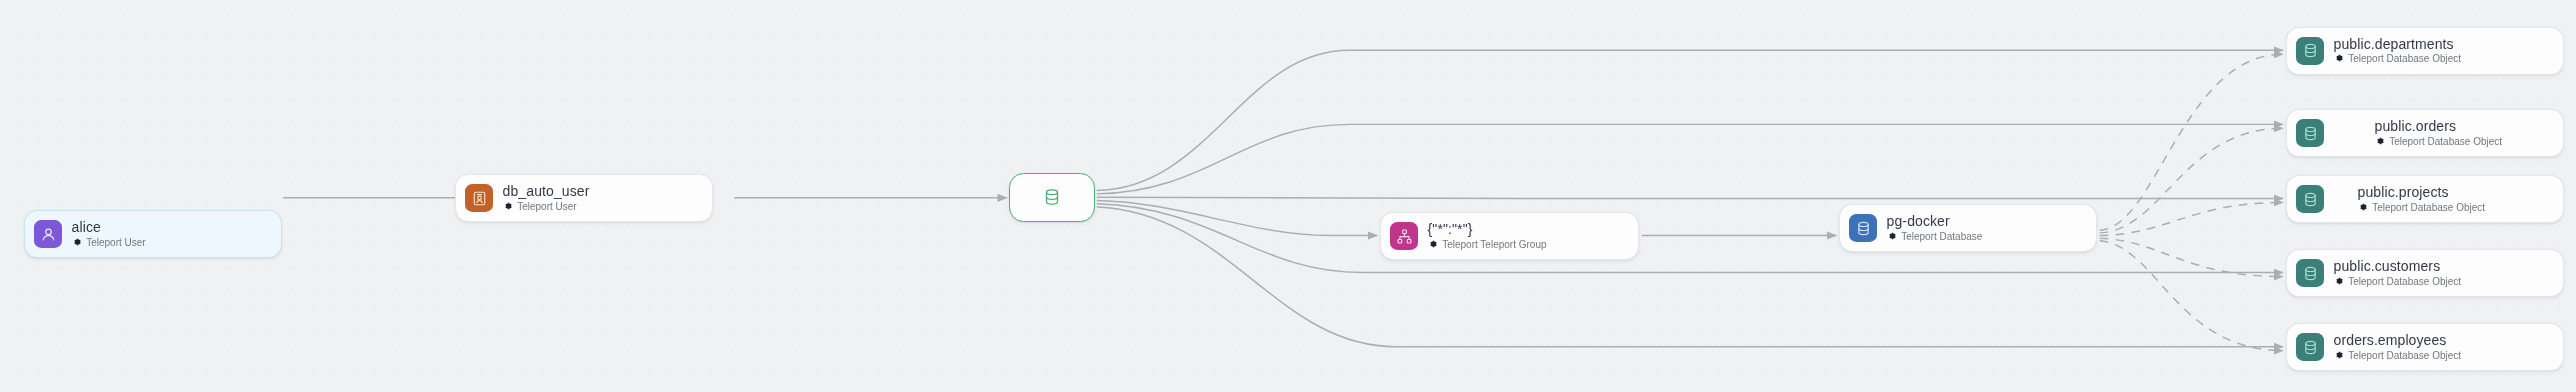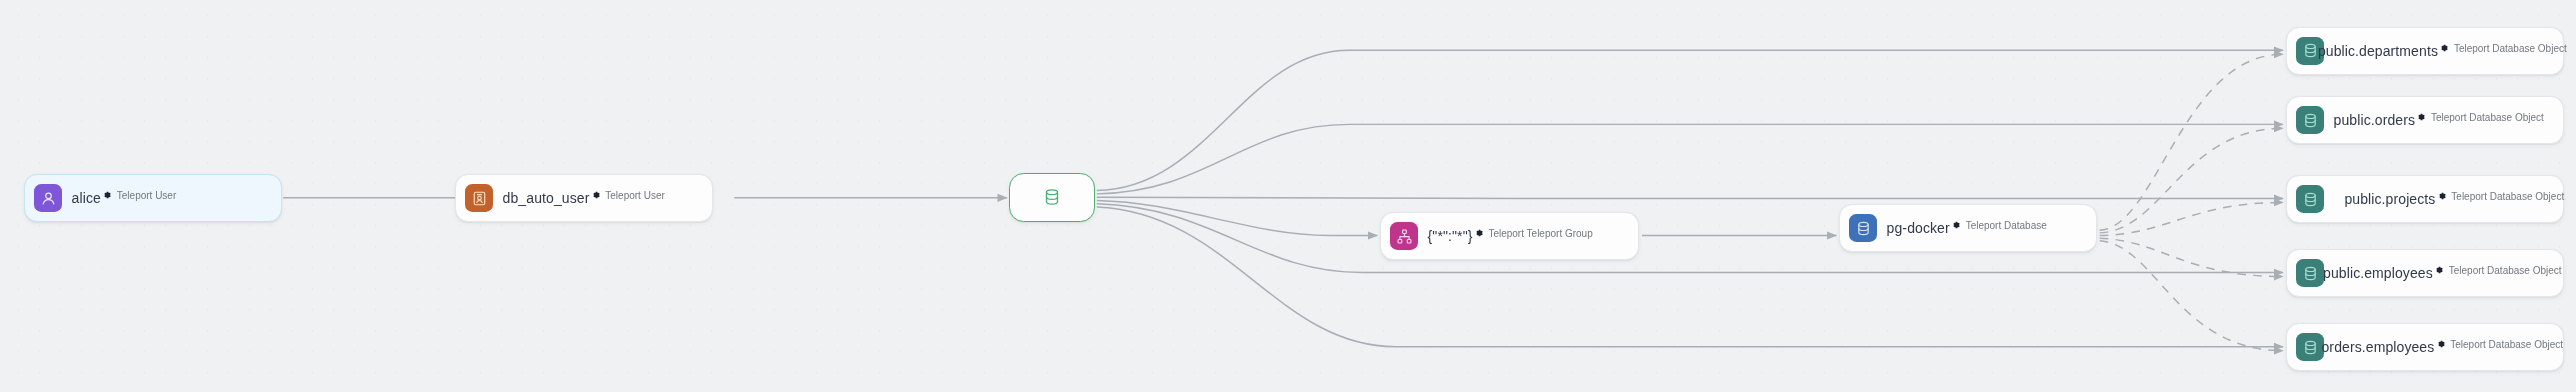--- a/index.html
+++ b/index.html
@@ -54,20 +54,21 @@
     background: #fdfdfd;
     border: 1px solid #e4e6ea;
     border-radius: 13.2px;
     padding: 0 12px 0 9.3px;
     box-shadow: 0 0.7px 1.3px rgba(20,28,40,.055),
                 0 2px 5.3px rgba(20,28,40,.045);
   }
   .node.node-user {
     background: #edf7fd;
     border-color: #c6e4f3;
+    margin-top: 36px;
   }
   .node.node-hub {
     background: #fcfdfc;
     border: 1.5px solid #4caf72;
     border-radius: 14.6px;
     justify-content: center;
     padding: 0;
   }
 
   
@@ -86,21 +87,21 @@
   .icon-role      { background: #c2622a; }
   .icon-resgroup  { background: #c0358c; }
   .icon-database  { background: #3d72b8; }
   .icon-dbobject  { background: #3a8078; }
 
   
   .node-text {
     margin-left: 9.3px;
     min-width: 0;
     display: flex;
-    flex-direction: row;
+    flex-direction: column;
     justify-content: center;
     gap: 1.3px;
   }
   .node-title {
     font-size: 14px;
     line-height: 16px;
     color: #31394a;
     white-space: nowrap;
     letter-spacing: 0.1px;
   }
@@ -260,21 +261,21 @@
       <span class="node-sub">
         <svg class="gear-icon" width="10" height="10" viewBox="0 0 24 24" fill="#1c2230">
           <path d="M12 8.2a3.8 3.8 0 1 0 0 7.6 3.8 3.8 0 0 0 0-7.6zm0 5.8a2 2 0 1 1 0-4 2 2 0 0 1 0 4z"></path>
           <path d="M20.6 13.6l-1.5-.9a7.5 7.5 0 0 0 0-1.4l1.5-.9a.8.8 0 0 0 .3-1l-1.4-2.4a.8.8 0 0 0-1-.3l-1.6.6a7.4 7.4 0 0 0-1.2-.7l-.2-1.7a.8.8 0 0 0-.8-.7h-2.8a.8.8 0 0 0-.8.7l-.2 1.7c-.4.2-.8.4-1.2.7l-1.6-.6a.8.8 0 0 0-1 .3L5.7 9.4a.8.8 0 0 0 .3 1l1.5.9a7.5 7.5 0 0 0 0 1.4l-1.5.9a.8.8 0 0 0-.3 1l1.4 2.4a.8.8 0 0 0 1 .3l1.6-.6c.4.3.8.5 1.2.7l.2 1.7c.1.4.4.7.8.7h2.8c.4 0 .7-.3.8-.7l.2-1.7c.4-.2.8-.4 1.2-.7l1.6.6a.8.8 0 0 0 1-.3l1.4-2.4a.8.8 0 0 0-.3-1z"></path>
         </svg>
         <span>Teleport Database Object</span>
       </span>
     </span>
   </div>
 
-  <div class="node" style="left:2286px; top:96px; width:278px; height:48px;">
+  <div class="node" style="left:2286px; top:109px; width:278px; height:48px;gap:41px;">
     <span class="node-icon icon-dbobject">
       <svg width="17" height="17" viewBox="0 0 24 24" fill="none" stroke="#a8ded3" stroke-width="1.6" stroke-linecap="round">
         <ellipse cx="12" cy="6.3" rx="6.6" ry="2.9"></ellipse>
         <path d="M5.4 6.3v11.4c0 1.6 3 2.9 6.6 2.9s6.6-1.3 6.6-2.9V6.3"></path>
         <path d="M5.4 12c0 1.6 3 2.9 6.6 2.9s6.6-1.3 6.6-2.9"></path>
       </svg>
     </span>
     <span class="node-text">
       <span class="node-title">public.orders</span>
       <span class="node-sub">
@@ -309,21 +310,21 @@
 
   <div class="node" style="left:2286px; top:249px; width:278px; height:48px;">
     <span class="node-icon icon-dbobject">
       <svg width="17" height="17" viewBox="0 0 24 24" fill="none" stroke="#a8ded3" stroke-width="1.6" stroke-linecap="round">
         <ellipse cx="12" cy="6.3" rx="6.6" ry="2.9"></ellipse>
         <path d="M5.4 6.3v11.4c0 1.6 3 2.9 6.6 2.9s6.6-1.3 6.6-2.9V6.3"></path>
         <path d="M5.4 12c0 1.6 3 2.9 6.6 2.9s6.6-1.3 6.6-2.9"></path>
       </svg>
     </span>
     <span class="node-text">
-      <span class="node-title">public.employees</span>
+      <span class="node-title">public.customers</span>
       <span class="node-sub">
         <svg class="gear-icon" width="10" height="10" viewBox="0 0 24 24" fill="#1c2230">
           <path d="M12 8.2a3.8 3.8 0 1 0 0 7.6 3.8 3.8 0 0 0 0-7.6zm0 5.8a2 2 0 1 1 0-4 2 2 0 0 1 0 4z"></path>
           <path d="M20.6 13.6l-1.5-.9a7.5 7.5 0 0 0 0-1.4l1.5-.9a.8.8 0 0 0 .3-1l-1.4-2.4a.8.8 0 0 0-1-.3l-1.6.6a7.4 7.4 0 0 0-1.2-.7l-.2-1.7a.8.8 0 0 0-.8-.7h-2.8a.8.8 0 0 0-.8.7l-.2 1.7c-.4.2-.8.4-1.2.7l-1.6-.6a.8.8 0 0 0-1 .3L5.7 9.4a.8.8 0 0 0 .3 1l1.5.9a7.5 7.5 0 0 0 0 1.4l-1.5.9a.8.8 0 0 0-.3 1l1.4 2.4a.8.8 0 0 0 1 .3l1.6-.6c.4.3.8.5 1.2.7l.2 1.7c.1.4.4.7.8.7h2.8c.4 0 .7-.3.8-.7l.2-1.7c.4-.2.8-.4 1.2-.7l1.6.6a.8.8 0 0 0 1-.3l1.4-2.4a.8.8 0 0 0-.3-1z"></path>
         </svg>
         <span>Teleport Database Object</span>
       </span>
     </span>
   </div>
 

